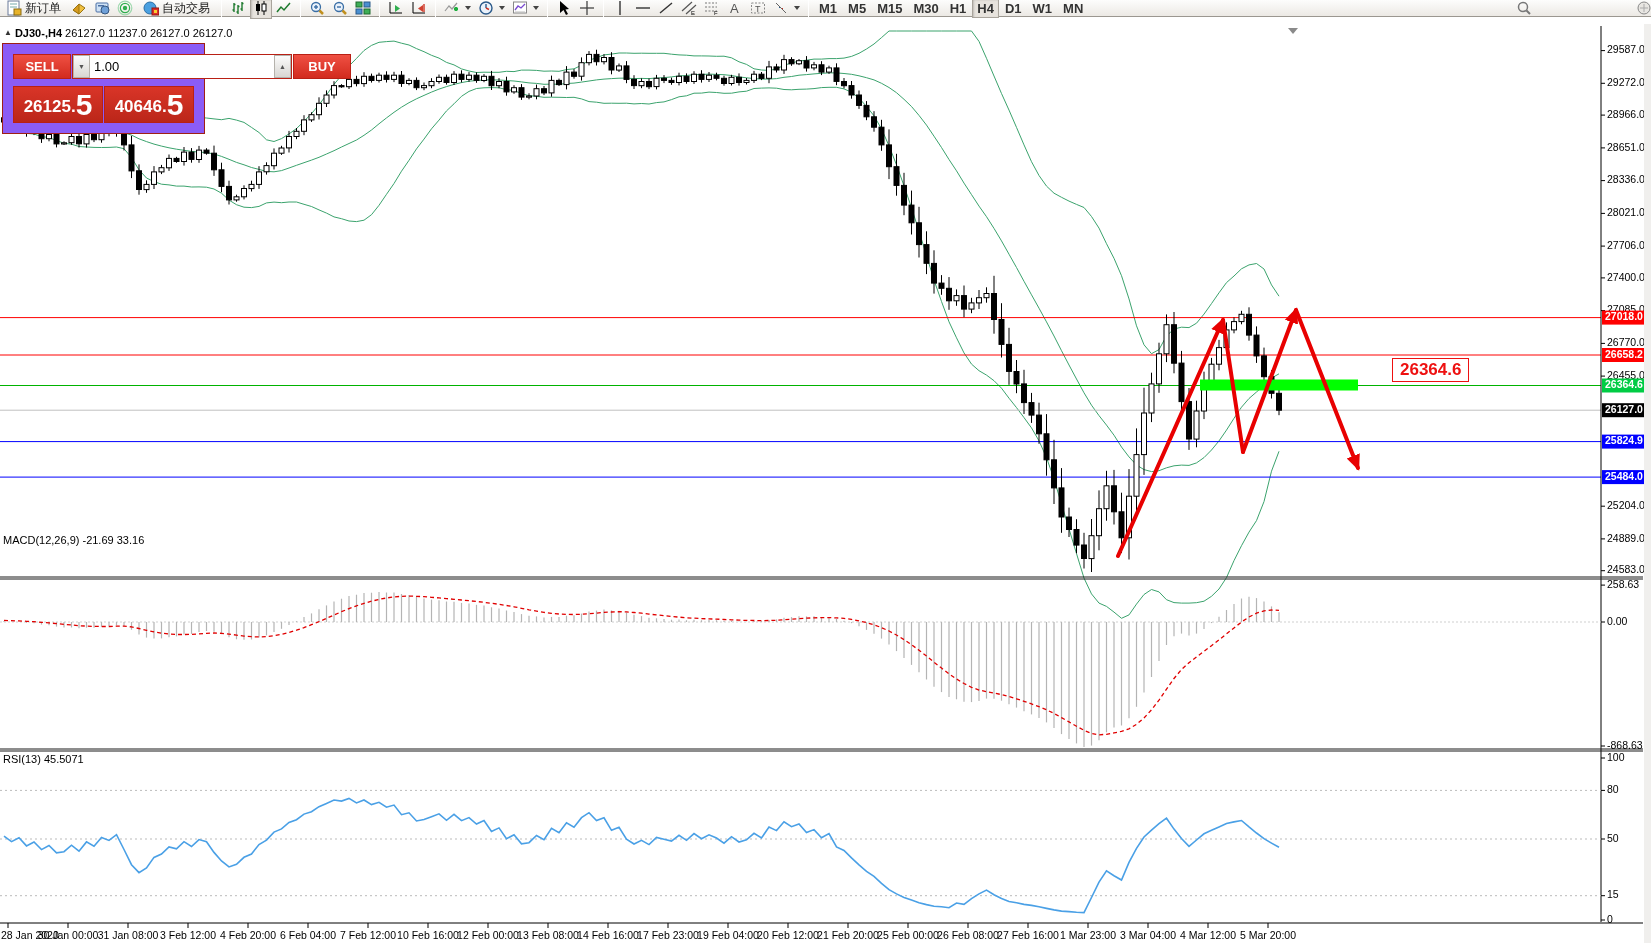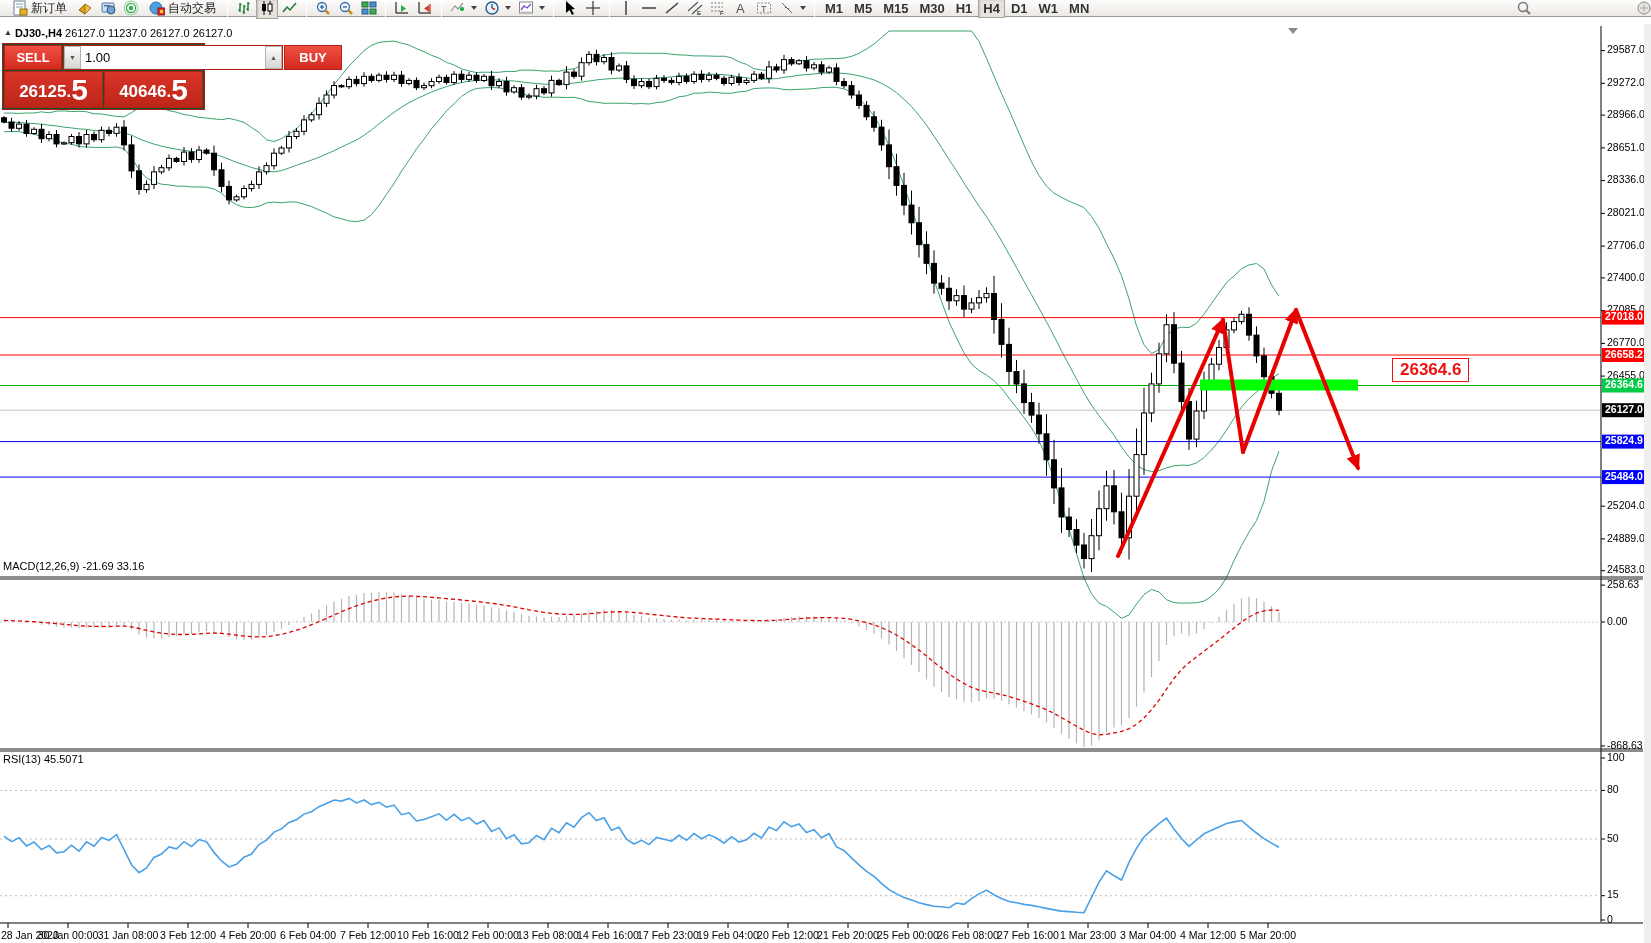--- a/index.html
+++ b/index.html
@@ -1,48 +1,48 @@
 <!DOCTYPE html>
 <html><head>
 <meta charset="utf-8">
 <style>
   html,body{margin:0;padding:0;background:#fff;}
   *{box-sizing:border-box;font-family:"Liberation Sans","DejaVu Sans",sans-serif;}
   #app{position:relative;width:1651px;height:943px;background:#fff;overflow:hidden;}
   
   .toolbar{position:absolute;left:0;top:0;width:1651px;height:17px;
     background:linear-gradient(#fdfdfc,#ece9e4);border-bottom:1px solid #9b9790;
-    display:flex;align-items:center;padding:0 6px;gap:1px;}
+    display:flex;align-items:center;padding:0 0;gap:1px;}
   .tb{height:21px;min-width:22px;display:inline-flex;align-items:center;justify-content:center;
     gap:3px;border:1px solid transparent;background:transparent;padding:0 2px;font-size:12px;color:#222;}
   .tb.txt{padding:0 5px;}
   .tb.active{background:#e7e3dd;border:1px solid #a9a49c;box-shadow:inset 1px 1px 2px rgba(0,0,0,.18);}
   .sep{width:1px;height:18px;background:#b9b5ae;border-right:1px solid #fff;margin:0 4px;}
   .ic{width:16px;height:16px;display:block;}
   .caret{width:0;height:0;border-left:3px solid transparent;border-right:3px solid transparent;
     border-top:4px solid #444;margin-left:2px;}
   .tfbtn{height:20px;min-width:26px;border:1px solid transparent;background:transparent;
     font-size:13px;font-weight:bold;color:#333;padding:0 4px;}
   .tfbtn.active{background:#e7e3dd;border:1px solid #a9a49c;box-shadow:inset 1px 1px 2px rgba(0,0,0,.18);}
   
   .chartwin{position:absolute;left:0;top:24px;width:1651px;height:919px;background:#fff;}
   .chartwin svg{position:absolute;left:0;top:0;}
   .title{position:absolute;left:4px;top:3px;font-size:11px;color:#000;z-index:5;}
   .title .tri{font-size:8px;vertical-align:2px;margin-right:3px;color:#333;}
   
-  .tpanel{position:absolute;left:2px;top:19px;width:203px;z-index:6;background:#14532d;
-    border:1px solid #9e1f17;padding:1px;}
+  .tpanel{position:absolute;left:2px;top:19px;width:203px;z-index:6;background:#8b5cf6;
+    border:1px solid #9e1f17;padding:10px;}
   .tprow1{display:flex;height:25px;gap:1px;}
   .btn-sell,.btn-buy{flex:0 0 58px;background:linear-gradient(#ef5043,#d22b1e);color:#fff;
     font-weight:bold;font-size:13px;display:flex;align-items:center;justify-content:center;border:1px solid #b92015;}
   .volbox{flex:1;display:flex;background:#fff;border:1px solid #b92015;}
   .spin{width:17px;background:linear-gradient(#fbfbfb,#d8d6d2);border:1px solid #b5b2ac;
     font-size:7px;color:#555;display:flex;align-items:center;justify-content:center;}
   .vol{flex:1;border:0;outline:none;text-align:left;font-size:13px;padding:0 4px;min-width:0;}
-  .tprow2{display:flex;height:37px;gap:1px;margin-top:1px;}
+  .tprow2{display:flex;height:37px;gap:1px;margin-top:7px;}
   .pricecell{flex:1;background:linear-gradient(#d93528,#bb2619);color:#fff;display:flex;
     align-items:flex-end;justify-content:center;padding-bottom:2px;border:1px solid #b92015;}
   .pmain{font-size:17px;font-weight:bold;line-height:26px;}
   .pbig{font-size:30px;font-weight:bold;line-height:30px;}
   
   .anno{position:absolute;left:1322px;top:268px;font-size:32px;font-weight:bold;color:#1ddd3e;
     text-shadow:2px 2px 0 #0b7a1b;z-index:4;letter-spacing:2px;}
   .ptag{position:absolute;left:1392px;top:334px;border:1px solid #ee1111;background:#fff;
     color:#ee1111;font-size:17px;font-weight:bold;padding:1px 7px;z-index:4;}
   .indlabel{position:absolute;font-size:11px;color:#000;z-index:4;}
@@ -970,16 +970,16 @@
         </div>
         <div class="pricecell">
           <span class="pmain">40646.</span>
             <span class="pbig">5</span>
         </div>
       </div>
     </div>
 
     <div class="ptag">26364.6</div>
 
-    <div class="indlabel" style="left:3px;top:536px;">MACD(12,26,9) -21.69 33.16</div>
+    <div class="indlabel" style="left:3px;top:510px;">MACD(12,26,9) -21.69 33.16</div>
     <div class="indlabel" style="left:3px;top:729px;">RSI(13) 45.5071</div>
   </div>
 </div>
 
 </body></html>

